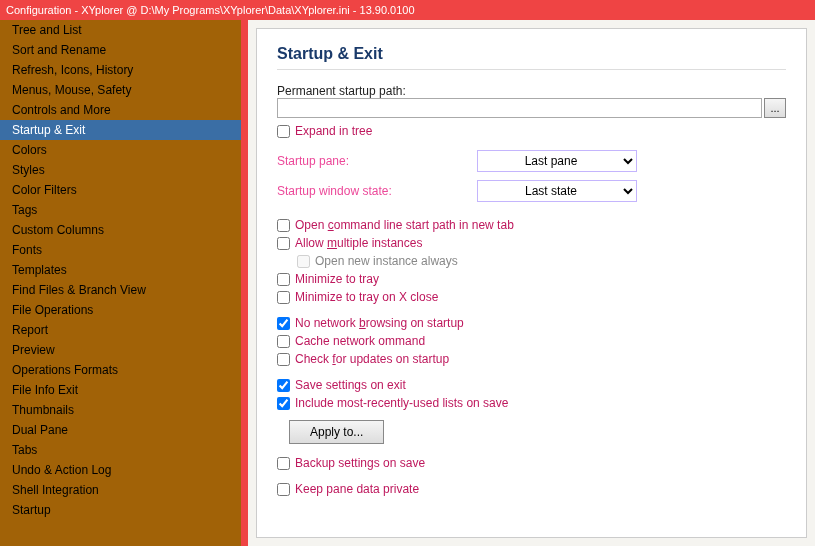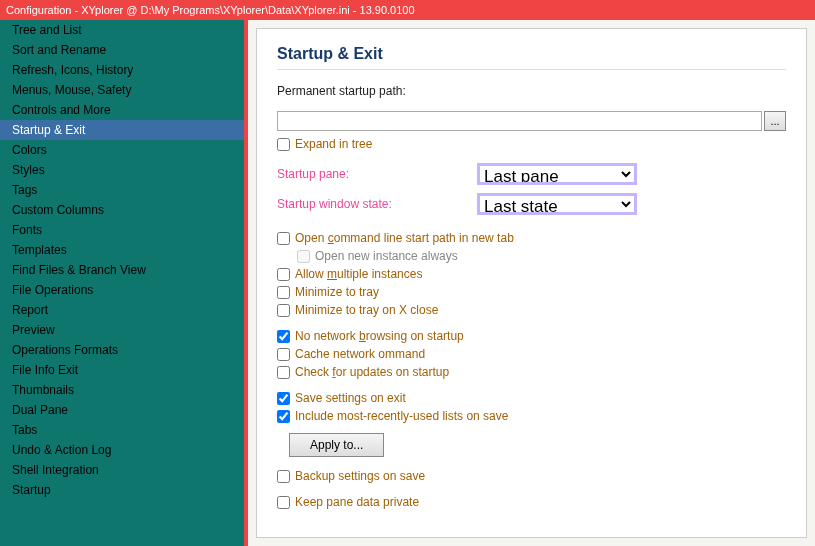--- a/index.html
+++ b/index.html
@@ -19,22 +19,22 @@
       height: 20px;
       display: flex;
       align-items: center;
     }
     .main-container {
       display: flex;
       height: calc(546px - 20px);
     }
     .sidebar {
       width: 248px;
-      background: #0f766e;
-      border-right: 4px solid #ef4444;
+      background: #a16207;
+      border-right: 7px solid #ef4444;
       overflow-y: auto;
       flex-shrink: 0;
     }
     .sidebar-item {
       padding: 3px 12px;
       cursor: pointer;
       color: #000;
       font-size: 12px;
       white-space: nowrap;
     }
@@ -59,21 +59,21 @@
       font-size: 16px;
       font-weight: bold;
       color: #1a3a6a;
       margin-bottom: 14px;
       border-bottom: 1px solid #ddd;
       padding-bottom: 6px;
     }
     .path-label {
       font-size: 12px;
       color: #222;
-      margin-bottom: 13px;
+      margin-bottom: 0;
     }
     .path-row {
       display: flex;
       align-items: center;
       margin-bottom: 6px;
     }
     .path-input {
       flex: 1;
       height: 20px;
       border: 1px solid #aaa;
@@ -103,42 +103,43 @@
       margin-left: 20px;
     }
     .checkbox-row input[type="checkbox"] {
       margin-right: 5px;
       width: 13px;
       height: 13px;
       flex-shrink: 0;
     }
     .checkbox-label {
       font-size: 12px;
-      color: #a16207;
+      color: #be185d;
     }
     .checkbox-label.disabled {
       color: #888;
     }
     .dropdown-row {
       display: flex;
       align-items: center;
       margin-bottom: 8px;
     }
     .dropdown-label {
       font-size: 12px;
       color: #ec4899;
       width: 200px;
     }
     .dropdown-select {
       width: 160px;
       height: 22px;
-      border: 3px solid #c4b5fd;
+      border: 1px solid #c4b5fd;
       background: white;
-      font-size: 17px;
+      font-size: 12px;
       cursor: pointer;
+      text-align: center;
     }
     .divider-gap {
       height: 8px;
     }
     .apply-btn {
       background: linear-gradient(to bottom, #f5f5f5, #ddd);
       border: 1px solid #888;
       padding: 4px 20px;
       font-size: 12px;
       cursor: pointer;
@@ -159,20 +160,21 @@
 
   <div class="sidebar">
   <div class="sidebar-item">Tree and List</div>
       <div class="sidebar-item">Sort and Rename</div>
       <div class="sidebar-item">Refresh, Icons, History</div>
       <div class="sidebar-item">Menus, Mouse, Safety</div>
       <div class="sidebar-item">Controls and More</div>
       <div class="sidebar-item active">Startup &amp; Exit</div>
       <div class="sidebar-item">Colors</div>
       <div class="sidebar-item">Styles</div>
+      <div class="sidebar-item">Color Filters</div>
       <div class="sidebar-item">Tags</div>
       <div class="sidebar-item">Custom Columns</div>
       <div class="sidebar-item">Fonts</div>
       <div class="sidebar-item">Templates</div>
       <div class="sidebar-item">Find Files &amp; Branch View</div>
       <div class="sidebar-item">File Operations</div>
       <div class="sidebar-item">Report</div>
       <div class="sidebar-item">Preview</div>
       <div class="sidebar-item">Operations Formats</div>
       <div class="sidebar-item">File Info Exit</div>
@@ -220,31 +222,31 @@
         </select>
       </div>
 
       <div class="divider-gap"></div>
 
       <div class="checkbox-row">
         <input type="checkbox" id="open-cmd" style="">
         <label class="checkbox-label" for="open-cmd">Open <span class="underline">c</span>ommand line start path in new tab</label>
       </div>
 
+      <div class="checkbox-row">
+        <input type="checkbox" id="allow-multi" style="">
+        <label class="checkbox-label" for="allow-multi">Allow <span class="underline">m</span>ultiple instances</label>
+      </div>
+
       <div class="checkbox-row indented">
         <input type="checkbox" id="open-new-instance" disabled="" style="">
         <label class="checkbox-label disabled" for="open-new-instance">Open new instance always</label>
       </div>
 
       <div class="checkbox-row">
-        <input type="checkbox" id="allow-multi" style="">
-        <label class="checkbox-label" for="allow-multi">Allow <span class="underline">m</span>ultiple instances</label>
-      </div>
-
-      <div class="checkbox-row">
         <input type="checkbox" id="min-tray" style="">
         <label class="checkbox-label" for="min-tray">Minimize to tray</label>
       </div>
 
       <div class="checkbox-row">
         <input type="checkbox" id="min-tray-x" style="">
         <label class="checkbox-label" for="min-tray-x">Minimize to tray on X close</label>
       </div>
 
       <div class="divider-gap"></div>

